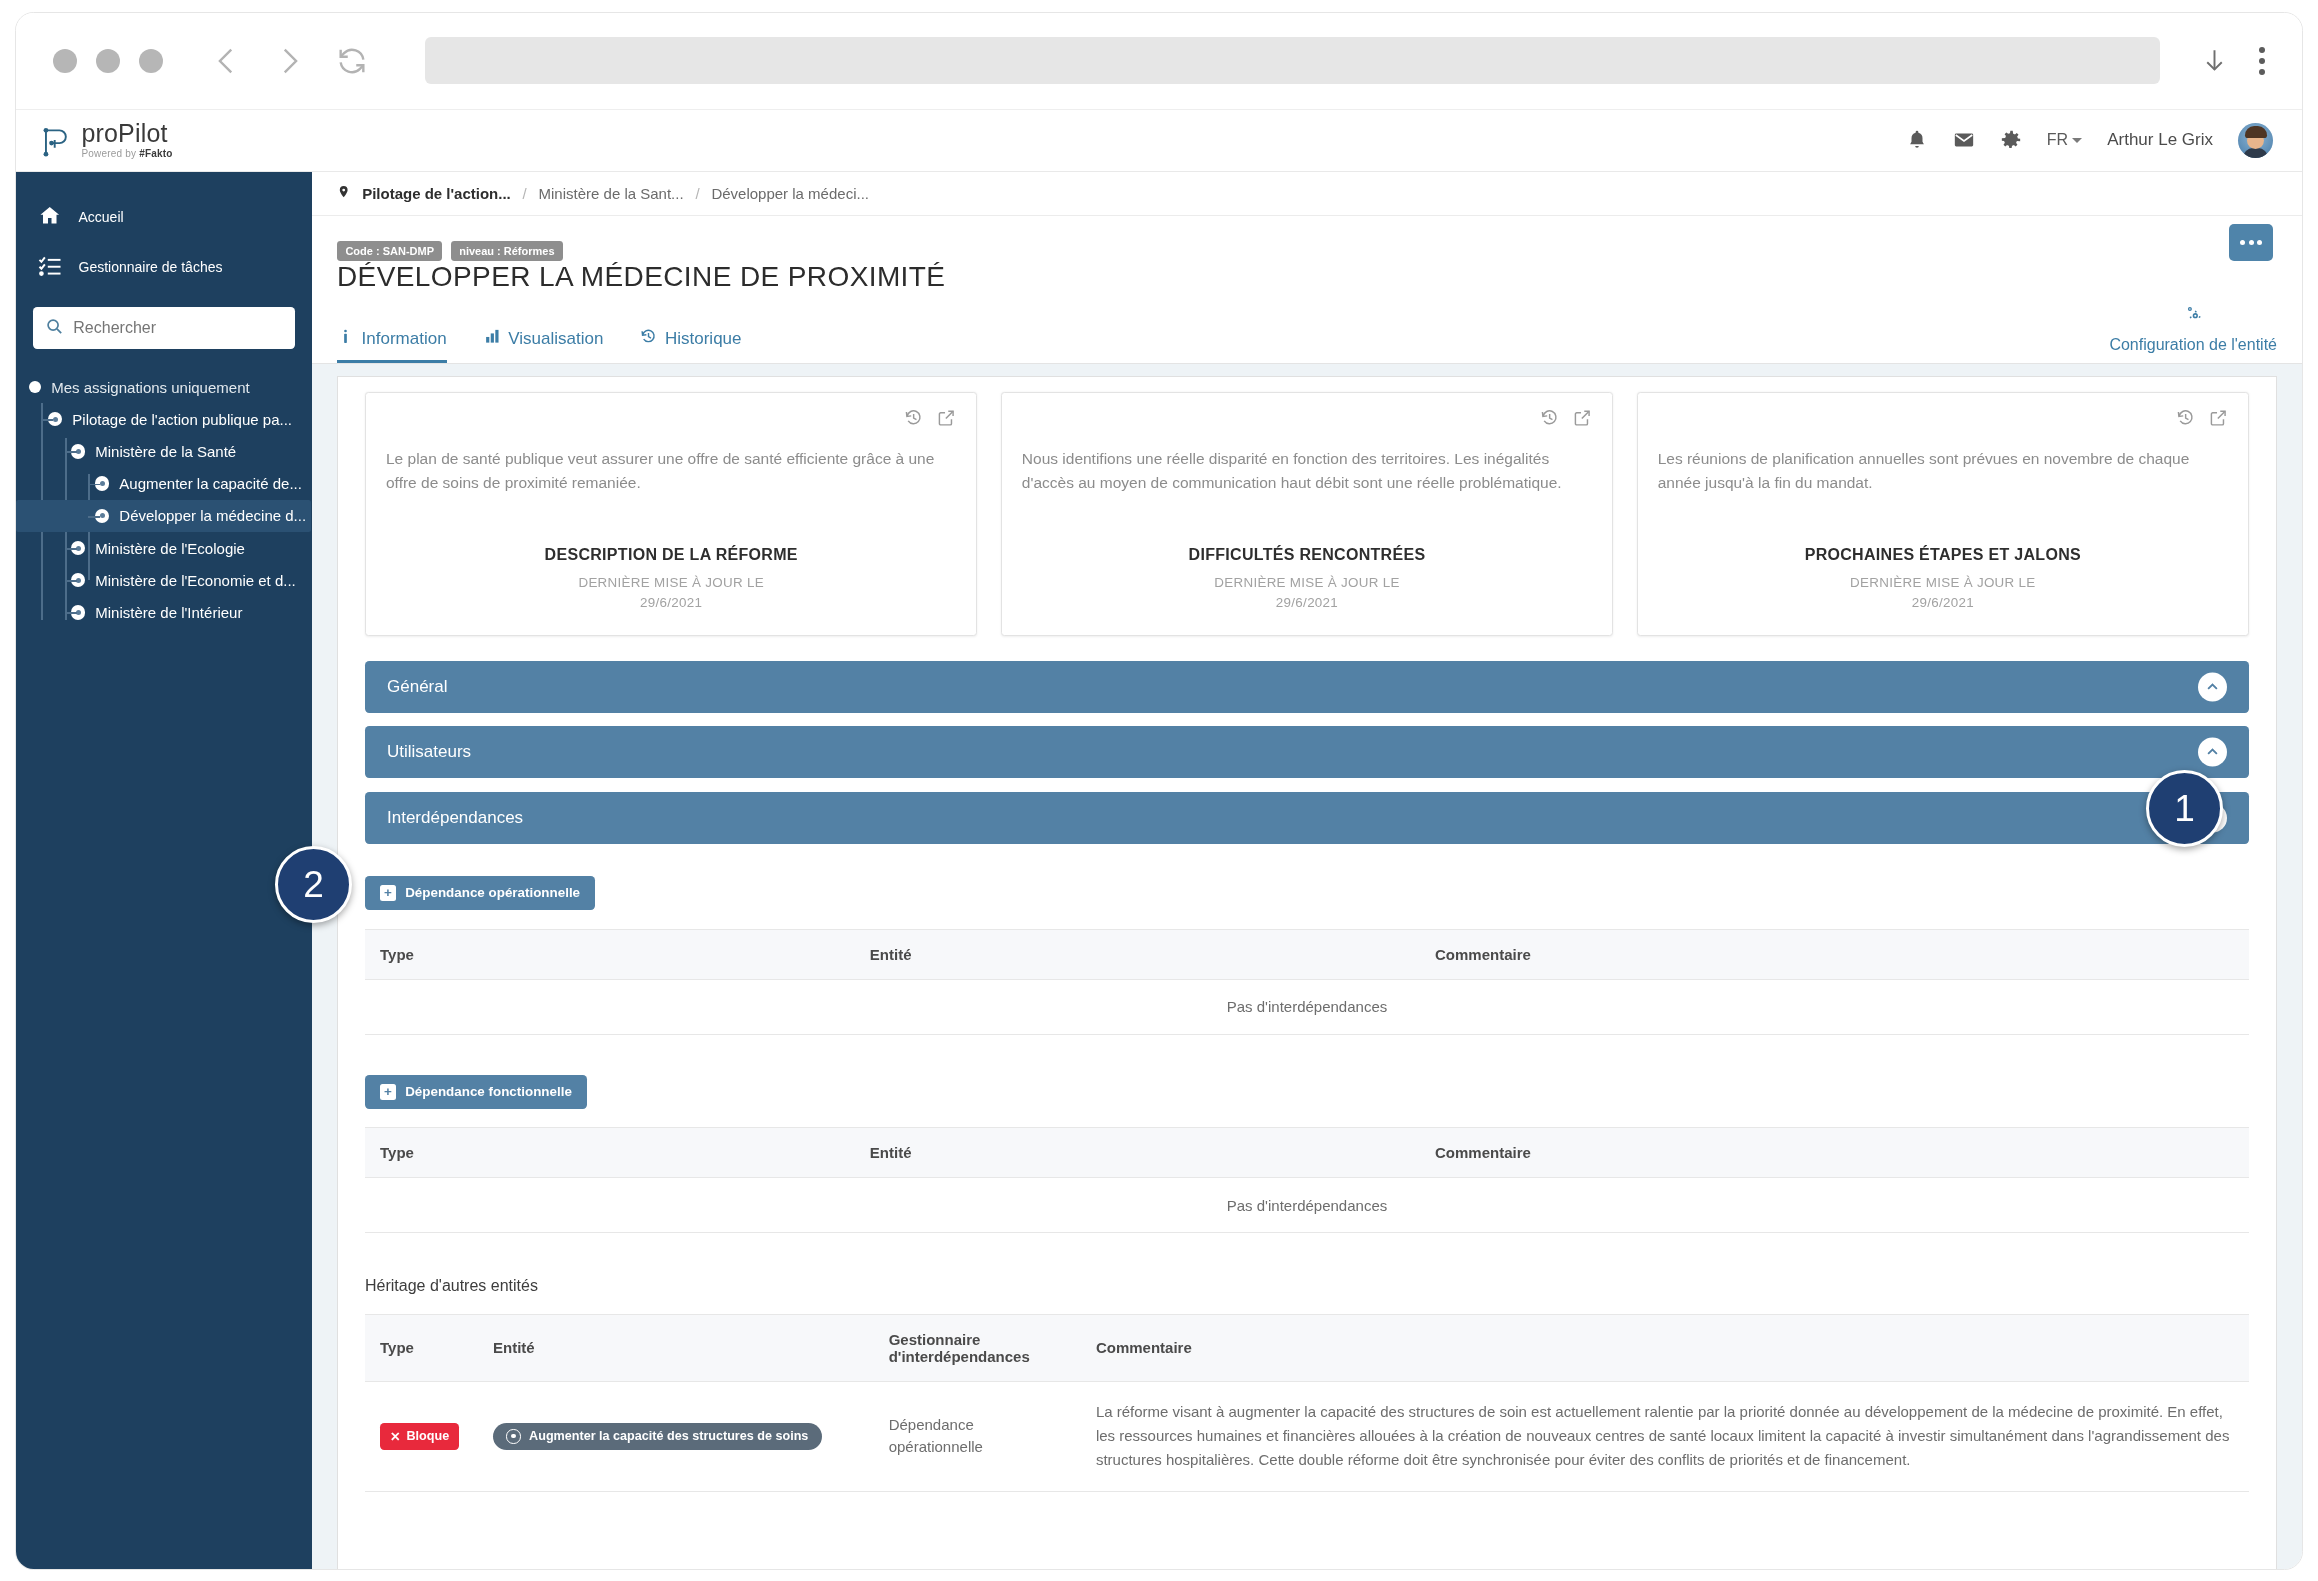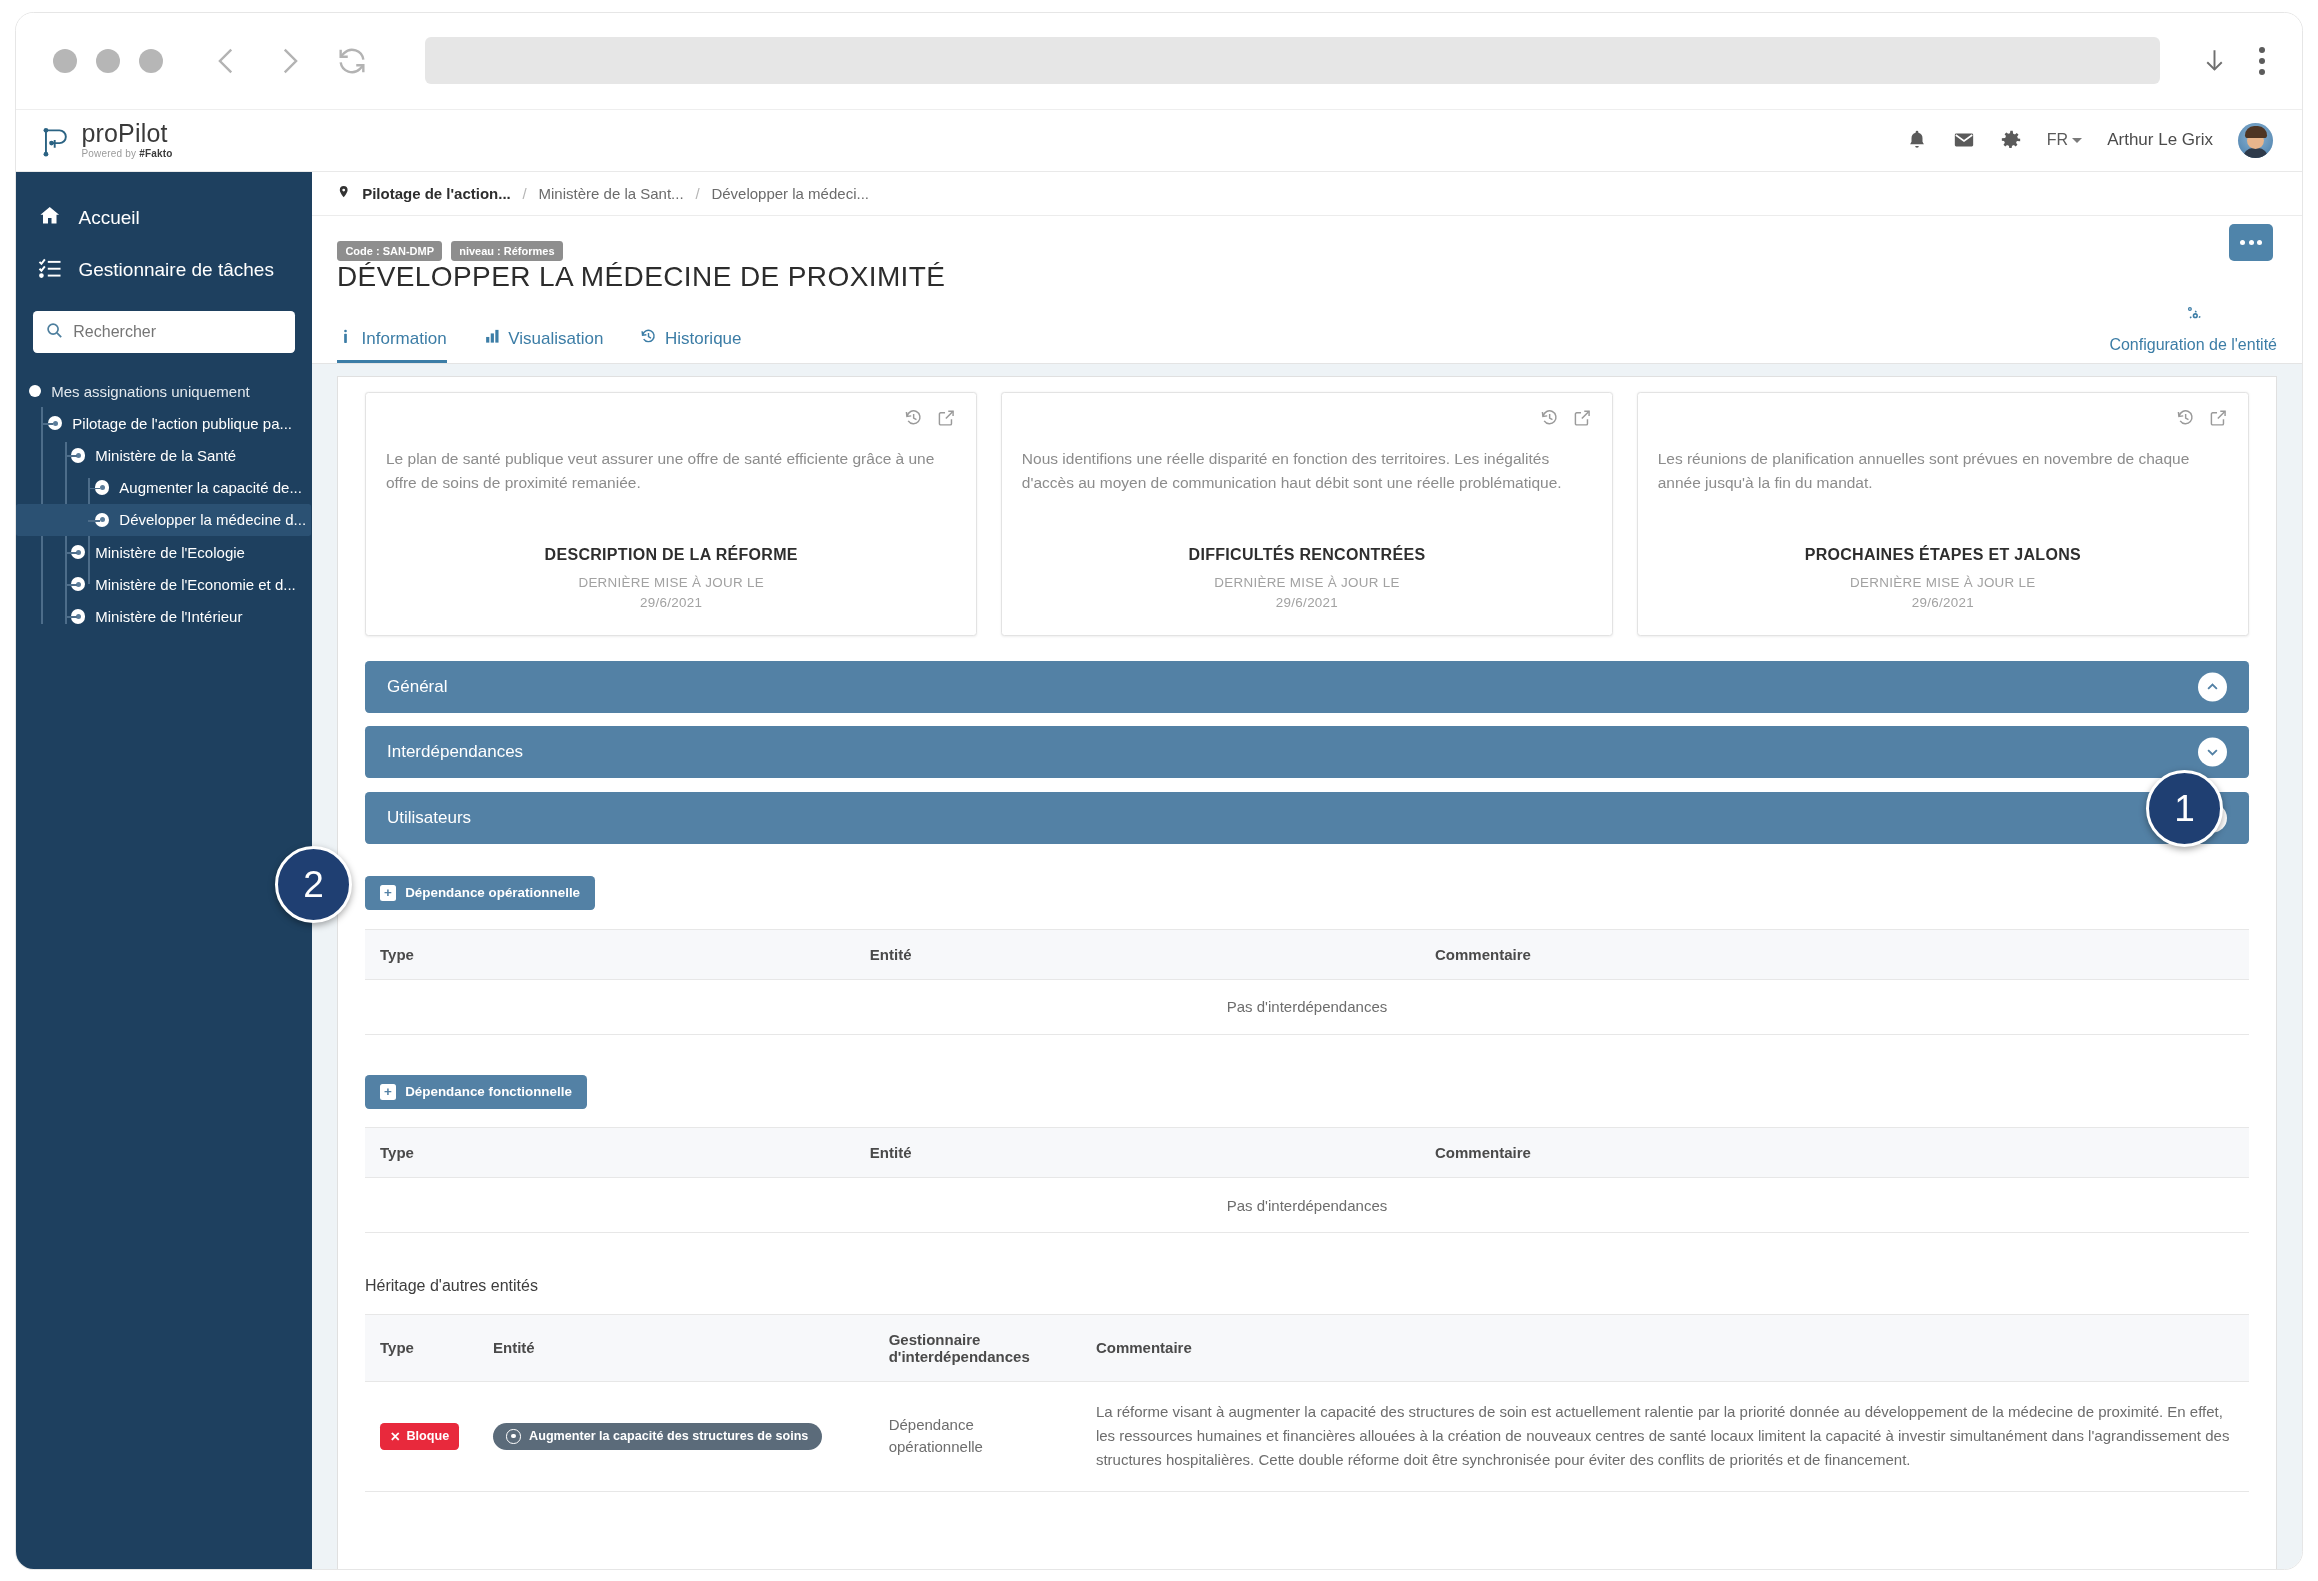--- a/index.html
+++ b/index.html
@@ -93,21 +93,21 @@
   #sidebar {
     width: 296px;
     background: #1e405f;
     padding-top: 20px;
     flex-shrink: 0;
     color: #ffffff;
   }
   .side-link {
     display: flex; align-items: center; gap: 17px;
     padding: 11.8px 22px;
-    font-size: 19px; color: #ffffff;
+    font-size: 14px; color: #ffffff;
   }
   .side-link svg { width: 23.5px; height: 23.5px; }
   #search-box {
     margin: 15px 17px 0 17px;
     height: 42px;
     background: #ffffff;
     border-radius: 4.2px;
     display: flex; align-items: center;
     padding: 0 11.8px; gap: 10px;
   }
@@ -669,32 +669,32 @@
           <div id="accordions-wrap">
             <div class="accordion">
               <span>Général</span>
               <span class="acc-chevron">
                 <svg viewBox="0 0 24 24" fill="none" stroke="currentColor" stroke-width="3">
                     <polyline points="5,15 12,8 19,15"></polyline>
                   </svg>
               </span>
             </div>
             <div class="accordion">
+              <span>Utilisateurs</span>
+              <span class="acc-chevron">
+                <svg viewBox="0 0 24 24" fill="none" stroke="currentColor" stroke-width="3">
+                    <polyline points="5,15 12,8 19,15"></polyline>
+                  </svg>
+              </span>
+            </div>
+            <div class="accordion">
               <span>Interdépendances</span>
               <span class="acc-chevron">
                 <svg viewBox="0 0 24 24" fill="none" stroke="currentColor" stroke-width="3">
                     <polyline points="5,9 12,16 19,9"></polyline>
-                  </svg>
-              </span>
-            </div>
-            <div class="accordion">
-              <span>Utilisateurs</span>
-              <span class="acc-chevron">
-                <svg viewBox="0 0 24 24" fill="none" stroke="currentColor" stroke-width="3">
-                    <polyline points="5,15 12,8 19,15"></polyline>
                   </svg>
               </span>
             </div>
           </div>
 
           <div id="dep-panel">
 
             <div class="dep-btn">
               <span class="plusbox">+</span>
               <span>Dépendance opérationnelle</span>

